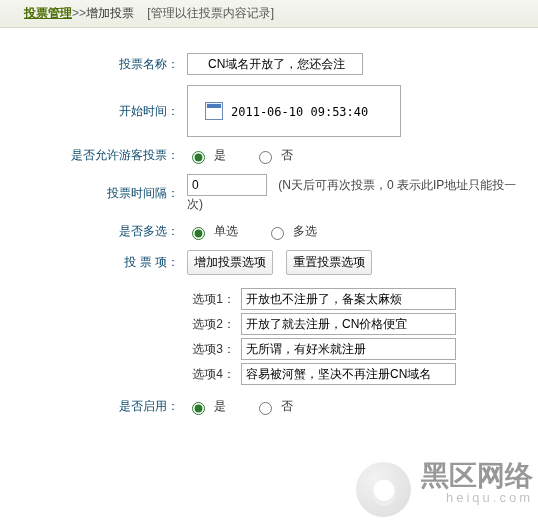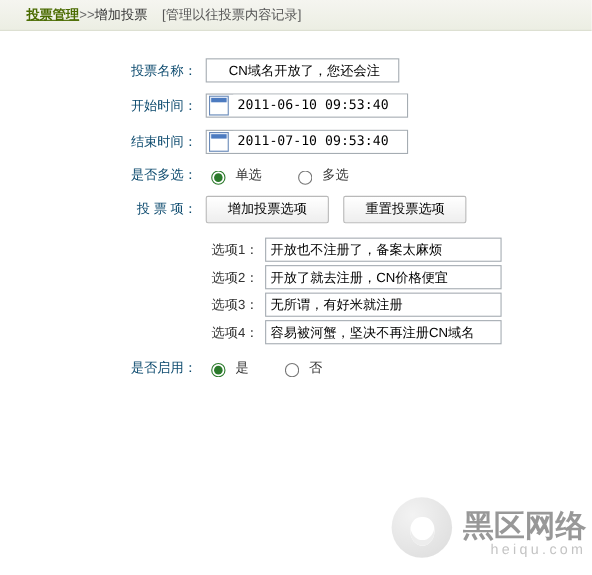--- a/index.html
+++ b/index.html
@@ -28,22 +28,22 @@
   input.text {
     border: 1px solid #a5acb2;
     padding: 2px 4px;
     font-size: 12px;
     height: 16px;
     box-sizing: content-box;
   }
   .date-wrap {
     border: 1px solid #a5acb2;
     display: inline-flex;
-    align-items: flex-start;
-    padding: 0;
+    align-items: flex-end;
+    padding: 15px;
     height: 20px;
   }
   .cal-icon {
     width: 18px; height: 18px;
     margin: 1px 4px 1px 2px;
     background: linear-gradient(#e8effa 30%, #fff 30%);
     border: 1px solid #6a8ab8;
     box-sizing: border-box;
     position: relative;
   }
@@ -53,35 +53,35 @@
     padding: 0 4px; width: 150px; height: 18px;
   }
   .radio-group { display: flex; align-items: center; gap: 28px; }
   .radio-item { display: inline-flex; align-items: center; gap: 6px; }
   .radio-item input { accent-color: #2b7a2b; }
   .short-num { width: 70px; }
   .hint { color: #444; margin-left: 8px; }
   button.btn {
     border: 1px solid #b9b9b9;
     background: linear-gradient(#fff, #eee);
-    padding: 3px 19px;
+    padding: 3px 6px;
     font-size: 12px;
     cursor: pointer;
     border-radius: 2px;
     text-align: right;
   }
   .option-row { display: flex; align-items: center; margin: 3px 0; }
   .option-row .olabel { width: 48px; text-align: right; margin-right: 6px; }
   .option-row input { width: 205px; }
   .watermark {
     position: absolute;
     right: 5px;
-    bottom: 16px;
+    bottom: 6px;
     display: flex;
-    align-items: flex-end;
+    align-items: flex-start;
     opacity: 0.5;
     pointer-events: none;
   }
   .wm-circle {
     width: 55px; height: 55px; border-radius: 50%;
     background: radial-gradient(circle at 35% 30%, #e8e8e8, #b8b8b8);
     position: relative; margin-right: 10px;
   }
   .wm-circle::after{
     content:""; position:absolute; width:22px; height:26px; background:#fff;
@@ -111,26 +111,39 @@
   <tr>
     <td class="label">开始时间：</td>
     <td>
       <span class="date-wrap">
         <span class="cal-icon"></span>
         <input value="2011-06-10 09:53:40" style="">
       </span>
     </td>
   </tr>
   <tr>
-    <td class="label">结束时间：</td>
-    <td>
-      <span class="date-wrap">
-        <span class="cal-icon"></span>
-        <input value="2011-07-10 09:53:40" style="">
-      </span>
+    <td class="label">是否允许游客投票：</td>
+    <td>
+      <div class="radio-group">
+        <label class="radio-item">
+                  <input type="radio" name="guest" checked="" style="">
+                  <span>是</span>
+                </label>
+        <label class="radio-item">
+                  <input type="radio" name="guest" style="">
+                  <span>否</span>
+                </label>
+      </div>
+    </td>
+  </tr>
+  <tr>
+    <td class="label">投票时间隔：</td>
+    <td>
+      <input class="text short-num" value="0" style="">
+      <span class="hint">(N天后可再次投票，0 表示此IP地址只能投一次)</span>
     </td>
   </tr>
   <tr>
     <td class="label">是否多选：</td>
     <td>
       <div class="radio-group">
         <label class="radio-item">
                   <input type="radio" name="multi" checked="" style="">
                   <span>单选</span>
                 </label>

